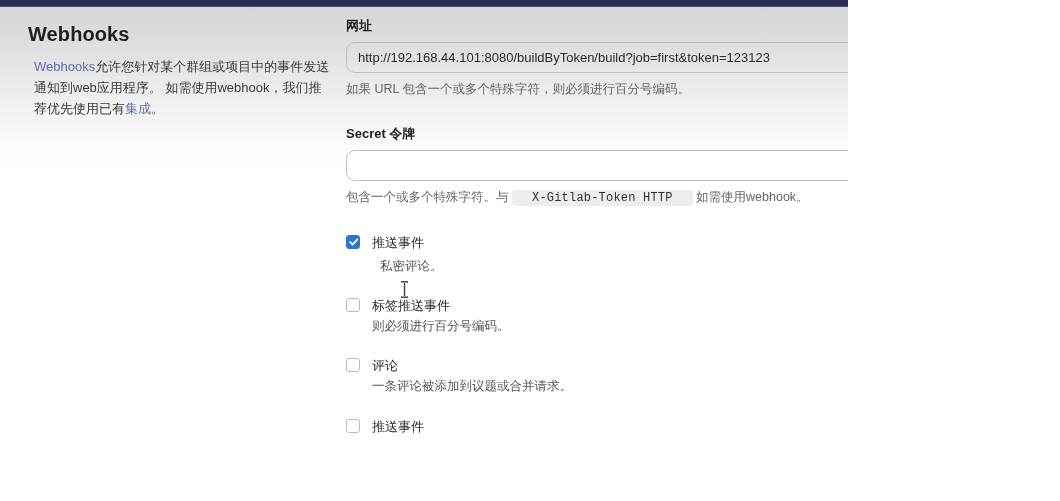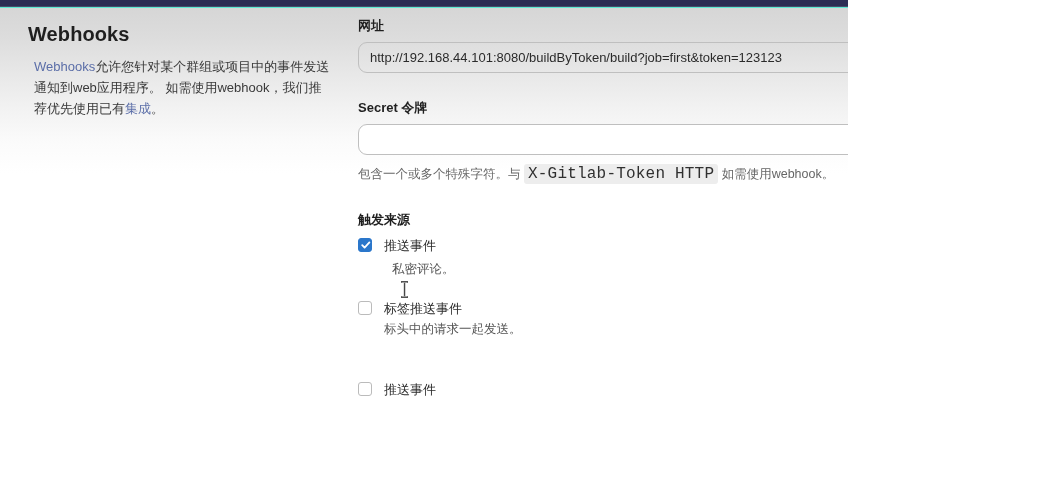--- a/index.html
+++ b/index.html
@@ -6,21 +6,21 @@
   html, body {
     margin: 0; padding: 0;
     width: 1060px; height: 501px;
     overflow: hidden;
     background: #ffffff;
     font-family: "Liberation Sans", "DejaVu Sans", sans-serif;
   }
   #page {
     position: relative;
     width: 848px; height: 501px;
-    background: #5eead4;
+    background: #fde047;
     overflow: hidden;
   }
   
   #topbar {
     position: absolute; left: 0; top: 0;
     width: 1060px; height: 7px;
     background: #2c2c54;
     border-bottom: 1px solid #4a4a6a;
   }
   
@@ -56,21 +56,21 @@
   }
   .inline-link {
     color: #5b6ea8;
     text-decoration: none;
     cursor: pointer;
   }
 
   
   #form-col {
     position: absolute;
-    left: 358px; top: 10px;
+    left: 346px; top: 10px;
     width: 632px;
   }
   .field-label {
     font-size: 13px;
     font-weight: 700;
     color: #1f1f1f;
     margin: 0 0 7px 0;
     line-height: 1.3;
   }
   .text-input {
@@ -90,25 +90,25 @@
   .text-input.white-bg { background: #ffffff; }
   .text-input::placeholder { color: #8b8b8b; }
   .hint {
     font-size: 12.5px;
     color: #666666;
     margin: 7px 0 0 0;
     line-height: 1.5;
   }
   code.code-chip {
     font-family: "Liberation Mono", "DejaVu Sans Mono", monospace;
-    font-size: 16px;
+    font-size: 12px;
     background: #ededed;
     color: #303030;
     border-radius: 3px;
-    padding: 1px 4px;
+    padding: 1px 20px;
     letter-spacing: 0.2px;
   }
   .section-gap-1 { height: 27px; }
   .section-gap-2 { height: 26px; }
 
   
   .trigger-list { margin-top: 0; }
   .check-row {
     position: relative;
     padding-left: 26px;
@@ -170,59 +170,66 @@
     <div id="left-col">
       <h1 id="page-title">Webhooks</h1>
       <p id="page-desc"><span class="inline-link">Webhooks</span><span>允许您针对某个群组或项目中的事件发送通知到web应用程序。 如需使用webhook，我们推荐优先使用已有</span><span class="inline-link">集成</span><span>。</span></p>
     </div>
 
     <div id="form-col">
 
       <div>
         <div class="field-label">网址</div>
         <input class="text-input" type="text" value="http://192.168.44.101:8080/buildByToken/build?job=first&amp;token=123123" style="">
+        <div class="hint">如果 URL 包含一个或多个特殊字符，则必须进行百分号编码。</div>
       </div>
 
       <div class="section-gap-1"></div>
 
       <div>
         <div class="field-label">Secret 令牌</div>
         <input class="text-input white-bg" type="text" value="" style="">
         <div class="hint"><span>包含一个或多个特殊字符。与 </span><code class="code-chip">X-Gitlab-Token HTTP</code><span> 如需使用webhook。</span></div>
       </div>
 
       <div class="section-gap-2"></div>
 
       <div>
-        <div class="field-label">触发来源</div>
 
         <div class="trigger-list">
 
           <div class="check-row">
             <span class="cb checked">
               <svg width="12" height="12" viewBox="0 0 12 12" style="margin:0px 0 0 1px;">
                 <path d="M2.2 6.2 L4.6 8.6 L9.4 3.4" stroke="#ffffff" stroke-width="1.8" fill="none" stroke-linecap="round" stroke-linejoin="round"></path>
               </svg>
             </span>
             <span class="check-label">推送事件</span>
             <div class="push-desc">私密评论。</div>
           </div>
 
           <div class="row-space"></div>
 
           <div class="check-row">
             <span class="cb">
               
             </span>
             <span class="check-label">标签推送事件</span>
-            <div class="check-desc">标头中的请求一起发送。</div>
+            <div class="check-desc">则必须进行百分号编码。</div>
           </div>
 
           <div class="row-space"></div>
 
+          <div class="check-row">
+            <span class="cb">
+              
+            </span>
+            <span class="check-label">评论</span>
+            <div class="check-desc">一条评论被添加到议题或合并请求。</div>
+          </div>
 
           <div class="row-space"></div>
 
           <div class="check-row">
             <span class="cb">
               
             </span>
             <span class="check-label">推送事件</span>
             
           </div>

